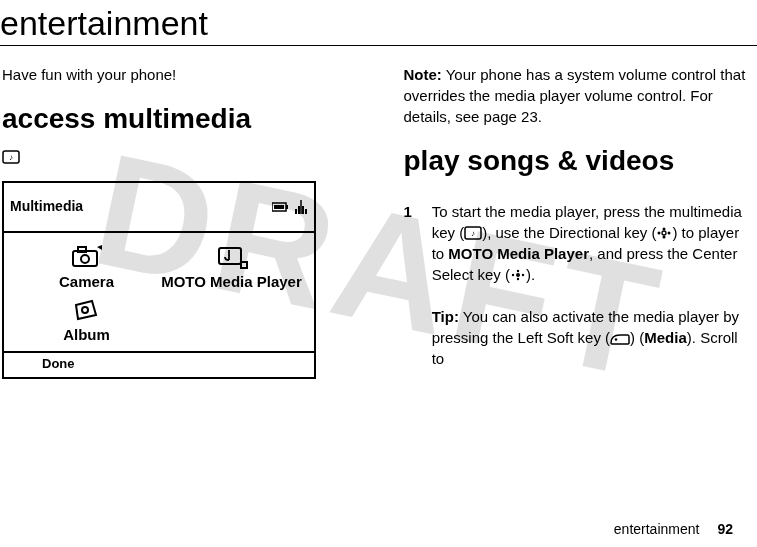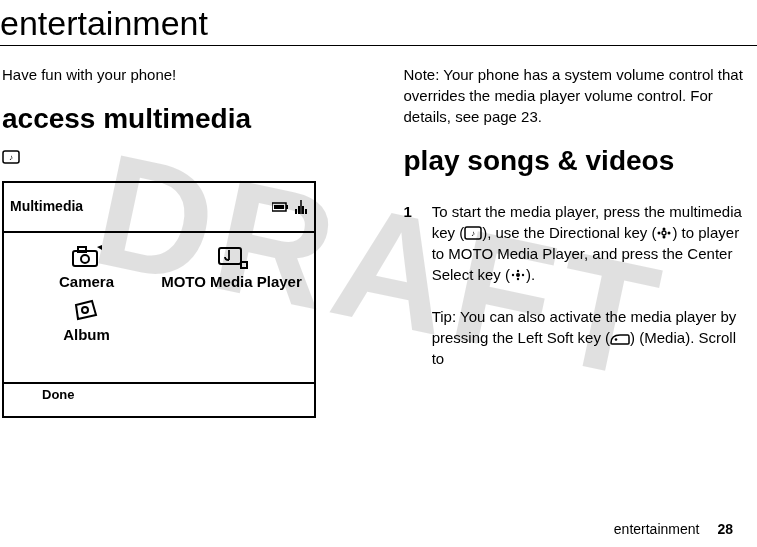--- a/index.html
+++ b/index.html
@@ -105,24 +105,23 @@
   .phone-item .icon-slot {
     height: 28px;
     display:flex;
     align-items:center;
     justify-content:center;
   }
 
   .phone-done {
     border-top: 2px solid #000;
     text-align: left;
-    padding: 2px 0 12px 38px;
+    padding: 2px 0 4px 38px;
     font-weight: bold;
     font-size: 13px;
-    margin-top: 31px;
   }
 
   .ol-num {
     display:inline-block;
     font-weight: bold;
     width: 24px;
     vertical-align: top;
   }
 
   .step-body {
@@ -138,21 +137,21 @@
     font-size: 14px;
     display:flex;
     align-items:center;
     gap: 18px;
   }
 
   .footer .pnum {
     font-weight: bold;
   }
 
-  .strong { font-weight: normal; }
+  .strong { font-weight: bold; }
 
   svg { display:block; }
 </style>
 </head>
 <body>
 
 <div class="watermark">DRAFT</div>
 
 <div class="content">
   <h1 class="page-title">entertainment</h1>
@@ -268,14 +267,14 @@
                 <circle cx="6" cy="6.5" r="1.3" fill="#000"></circle>
               </svg></span><span>) (</span><span class="strong">Media</span><span>). Scroll to</span>
         </span>
       </div>
     </div>
   </div>
 </div>
 
 <div class="footer">
   <span>entertainment</span>
-  <span class="pnum">28</span>
+  <span class="pnum">92</span>
 </div>
 
 </body></html>

